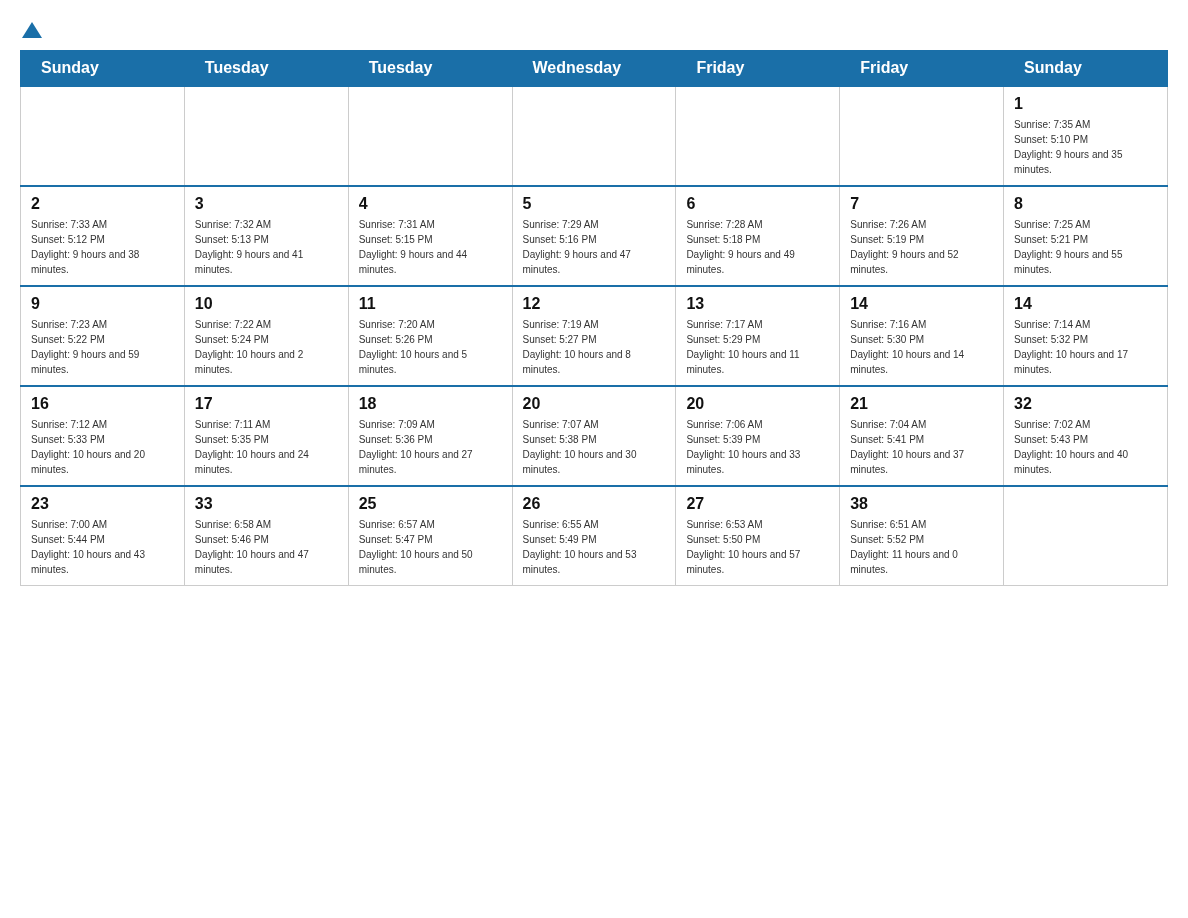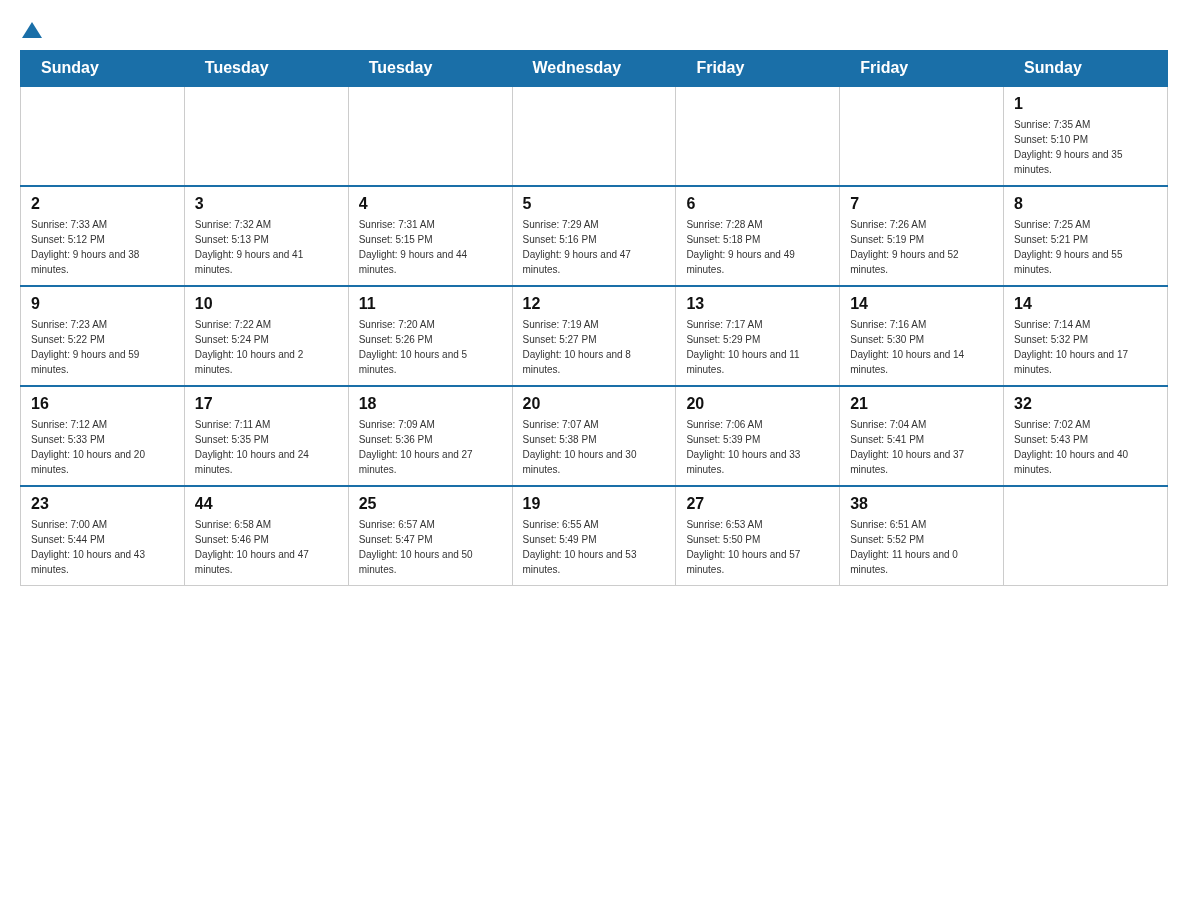--- a/index.html
+++ b/index.html
@@ -221,29 +221,29 @@
           <span class="day-number">32</span>
           <div class="day-info">Sunrise: 7:02 AM<br>Sunset: 5:43 PM<br>Daylight: 10 hours and 40 minutes.</div>
         </td>
       </tr>
       <tr class="week-row">
         <td>
           <span class="day-number">23</span>
           <div class="day-info">Sunrise: 7:00 AM<br>Sunset: 5:44 PM<br>Daylight: 10 hours and 43 minutes.</div>
         </td>
         <td>
-          <span class="day-number">44</span>
+          <span class="day-number">33</span>
           <div class="day-info">Sunrise: 6:58 AM<br>Sunset: 5:46 PM<br>Daylight: 10 hours and 47 minutes.</div>
         </td>
         <td>
           <span class="day-number">25</span>
           <div class="day-info">Sunrise: 6:57 AM<br>Sunset: 5:47 PM<br>Daylight: 10 hours and 50 minutes.</div>
         </td>
         <td>
-          <span class="day-number">19</span>
+          <span class="day-number">26</span>
           <div class="day-info">Sunrise: 6:55 AM<br>Sunset: 5:49 PM<br>Daylight: 10 hours and 53 minutes.</div>
         </td>
         <td>
           <span class="day-number">27</span>
           <div class="day-info">Sunrise: 6:53 AM<br>Sunset: 5:50 PM<br>Daylight: 10 hours and 57 minutes.</div>
         </td>
         <td>
           <span class="day-number">38</span>
           <div class="day-info">Sunrise: 6:51 AM<br>Sunset: 5:52 PM<br>Daylight: 11 hours and 0 minutes.</div>
         </td>

